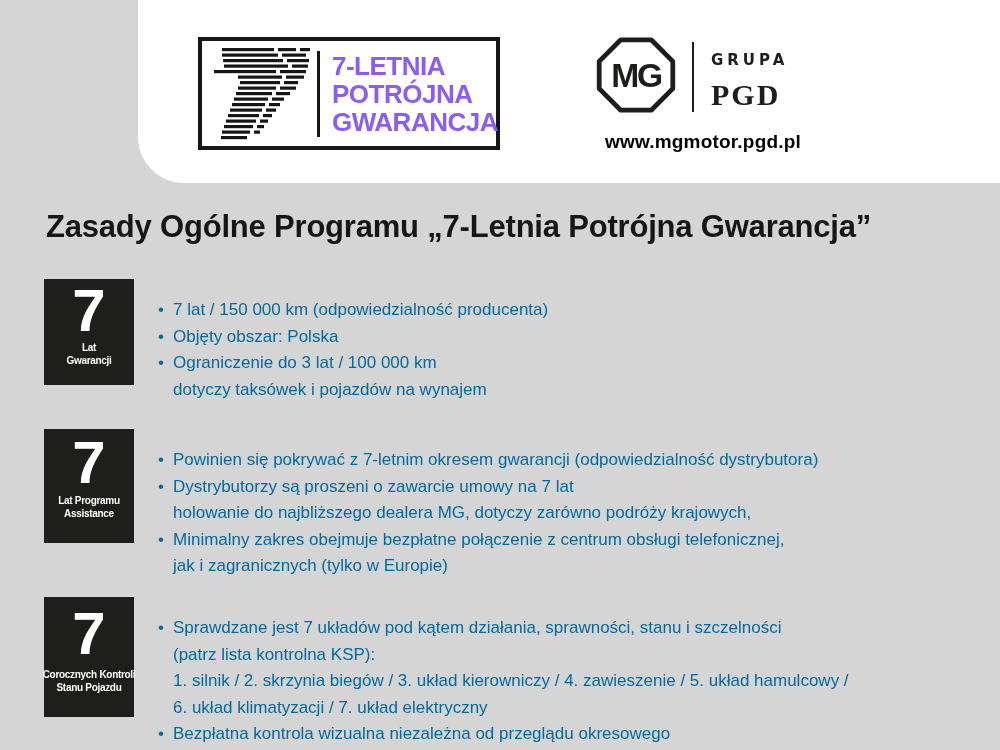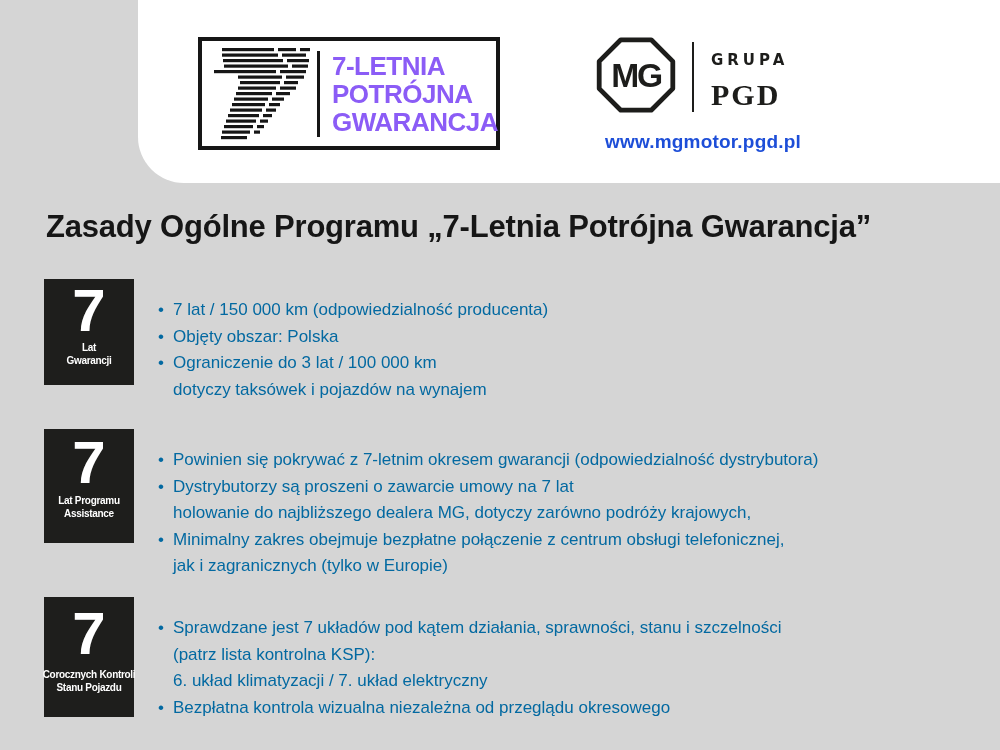--- a/index.html
+++ b/index.html
@@ -32,21 +32,21 @@
   }
 
   
   .mg-logo{position:absolute;left:596px;top:36px;}
   .pgd-divider{position:absolute;left:692px;top:42px;width:2px;height:70px;background:#1d1d1b;}
   .pgd-logo{position:absolute;left:711px;top:53px;color:#1d1d1b;font-family:"DejaVu Sans", sans-serif;}
   .pgd-top{font-weight:bold;font-size:15px;letter-spacing:4px;line-height:15px;}
   .pgd-bottom{font-weight:bold;font-size:30px;letter-spacing:2px;line-height:27px;margin-top:13px;font-family:Liberation Serif, serif;}
   .website{
     position:absolute;left:560px;top:131px;width:286px;text-align:center;
-    font-weight:bold;font-size:19px;color:#1d4ed8;letter-spacing:0.2px;
+    font-weight:bold;font-size:19px;color:#000000;letter-spacing:0.2px;
   }
 
   
   .title{
     position:absolute;left:40px;top:203px;right:15px;margin:6px;
     font-size:31px;line-height:36px;font-weight:bold;color:#161616;
     letter-spacing:-0.2px;white-space:nowrap;
   }
 
   
@@ -172,18 +172,19 @@
   </section>
 
   <section class="section">
     <div class="badge">
       <div class="badge-number">7</div>
       <div class="badge-label">Corocznych Kontroli<br>Stanu Pojazdu</div>
     </div>
     <div class="lines">
           <div class="line bullet">Sprawdzane jest 7 układów pod kątem działania, sprawności, stanu i szczelności</div>
           <div class="line cont">(patrz lista kontrolna KSP):</div>
+          <div class="line cont">1. silnik / 2. skrzynia biegów / 3. układ kierowniczy / 4. zawieszenie / 5. układ hamulcowy /</div>
           <div class="line cont">6. układ klimatyzacji / 7. układ elektryczny</div>
           <div class="line bullet">Bezpłatna kontrola wizualna niezależna od przeglądu okresowego</div>
         </div>
   </section>
 </div>
 </div>
 
 </body></html>

